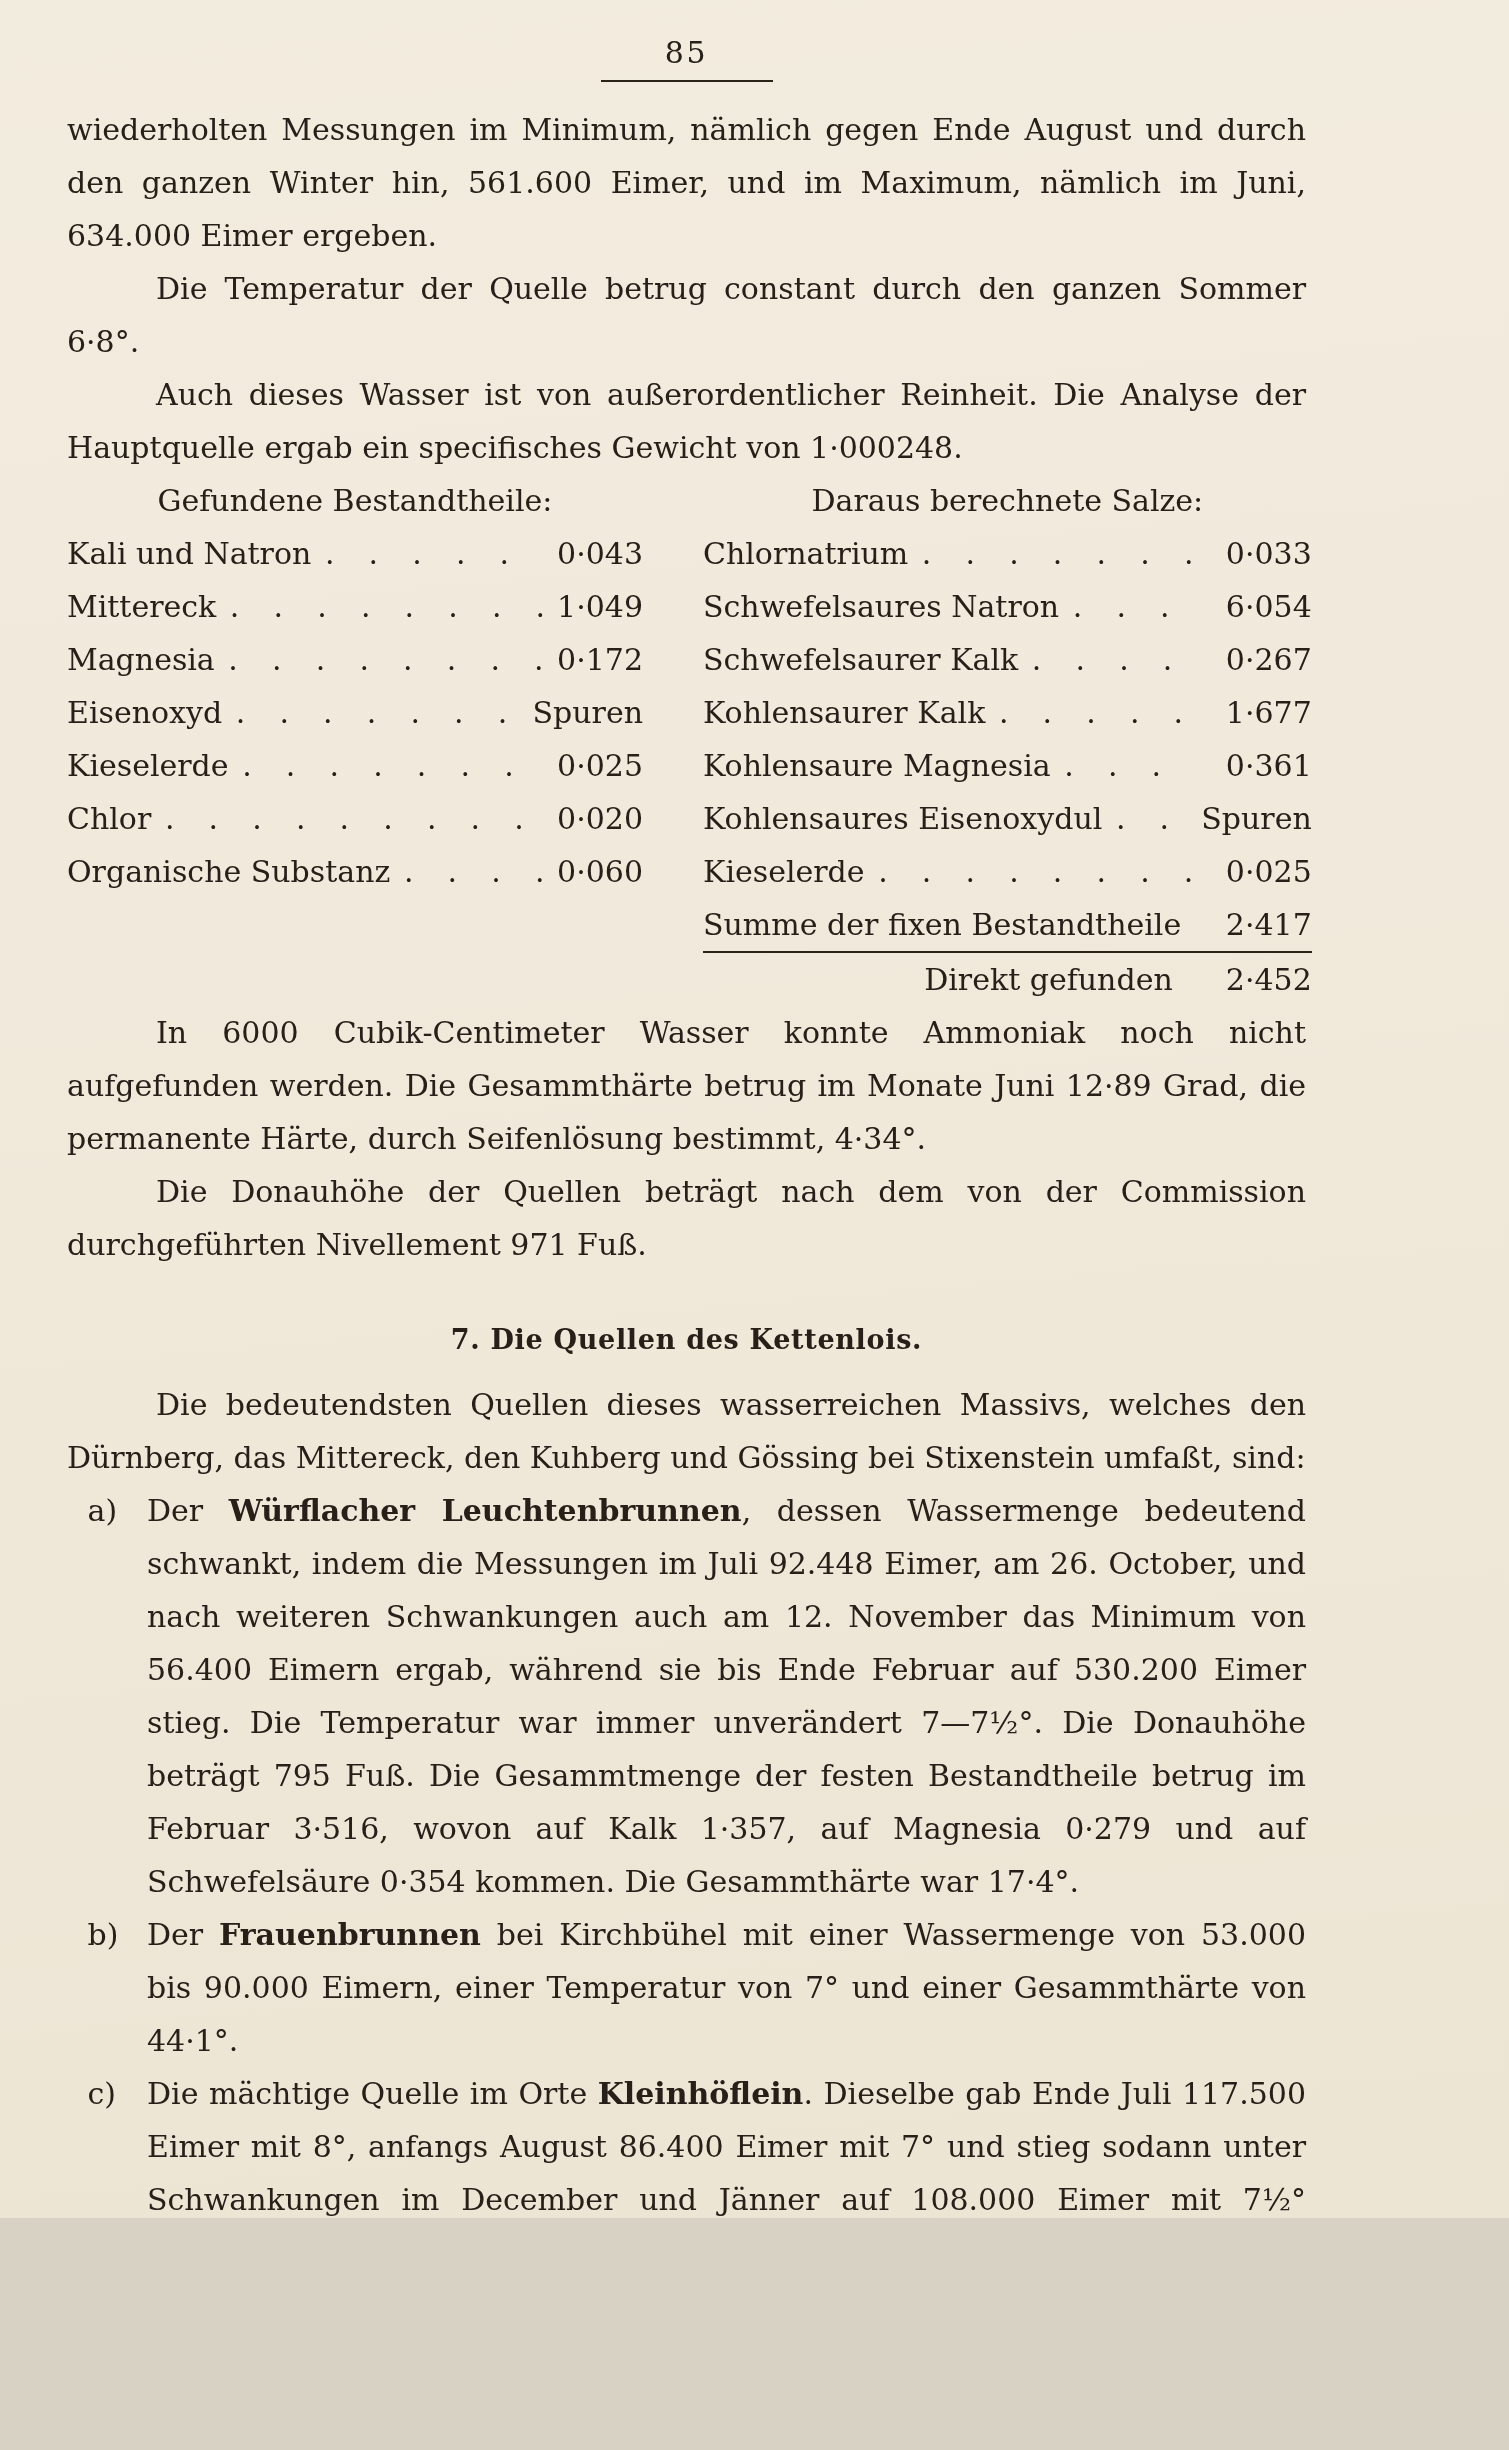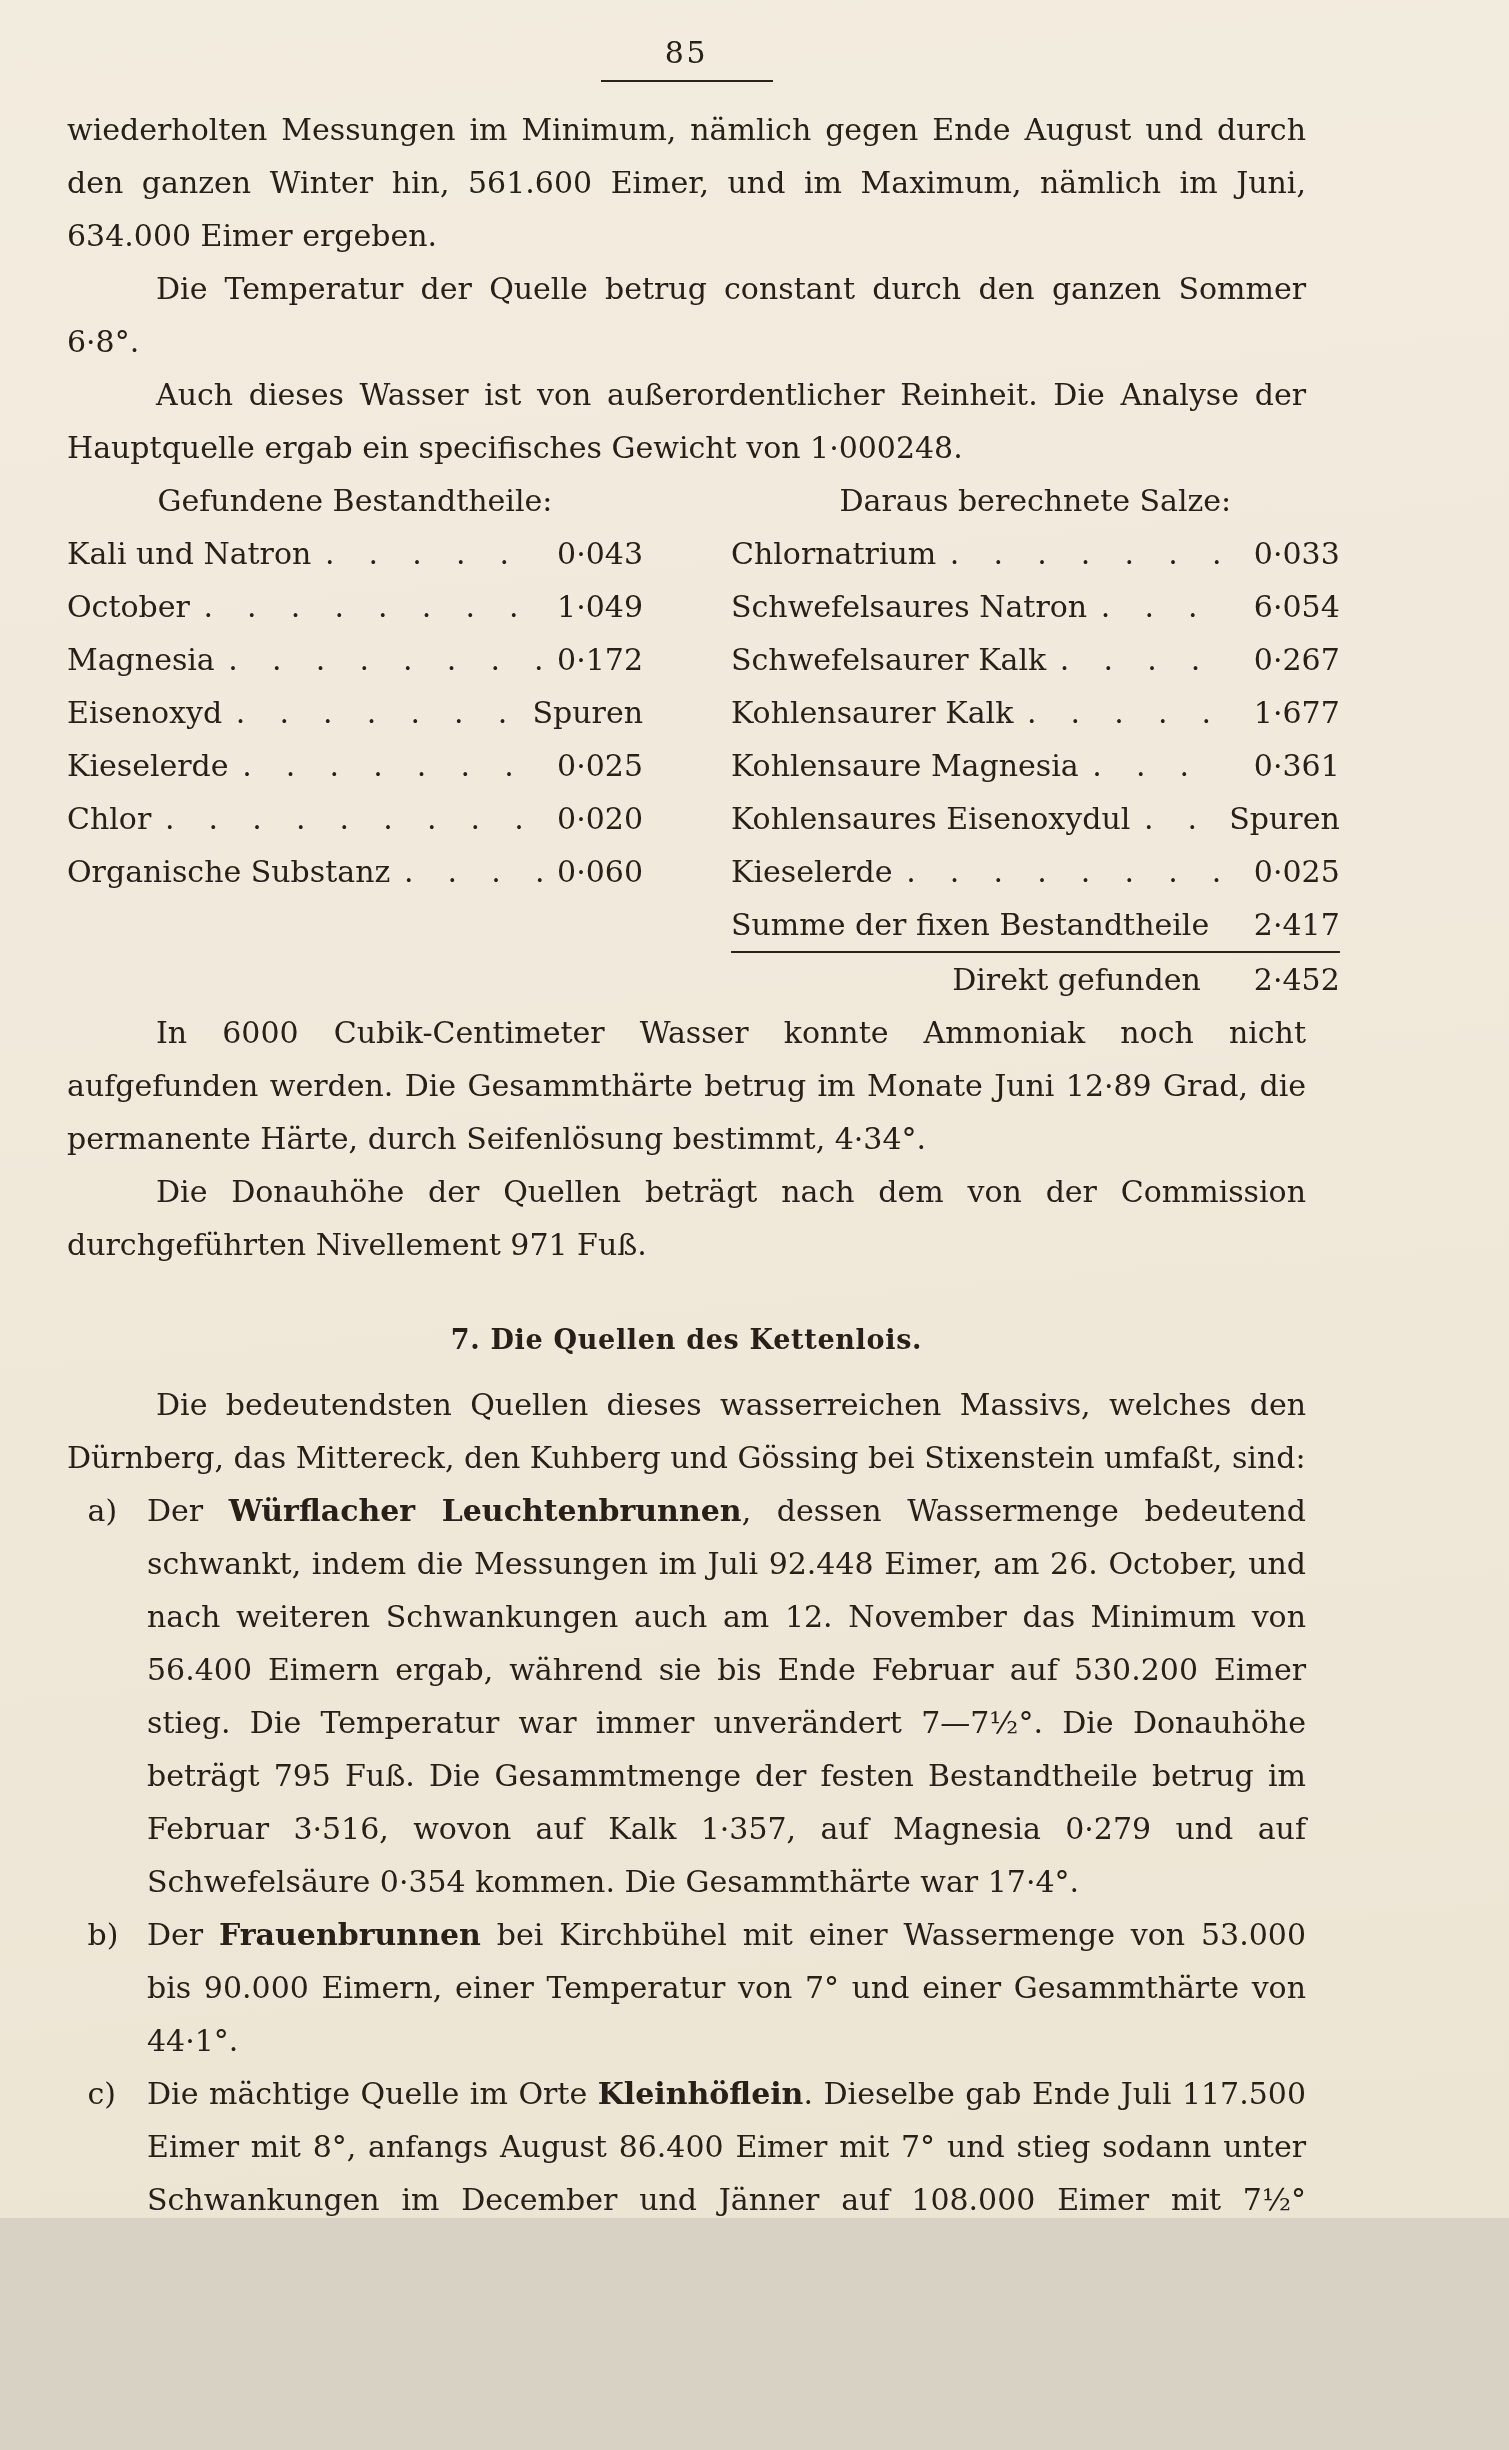--- a/index.html
+++ b/index.html
@@ -33,21 +33,21 @@
   .page-body { margin-top: 20.5px; }
   p.para {
     text-align: justify;
   }
   p.para.indent { text-indent: 89px; }
 
   
   .analysis {
     display: grid;
     grid-template-columns: 576px 1fr;
-    column-gap: 88px;
+    column-gap: 60px;
   }
   .col-header {
     text-align: center;
     white-space: nowrap;
   }
   .trow {
     display: flex;
     align-items: baseline;
     justify-content: flex-end;
   }
@@ -112,21 +112,21 @@
 
       <div class="tcol">
         <div class="col-header">Gefundene Bestandtheile:</div>
 
         <div class="trow">
           <span class="tlabel">Kali und Natron</span>
           <span class="tdots">. . . . .</span>
           <span class="tval">0·043</span>
         </div>
         <div class="trow">
-          <span class="tlabel">October</span>
+          <span class="tlabel">Mittereck</span>
           <span class="tdots">. . . . . . . . .</span>
           <span class="tval">1·049</span>
         </div>
         <div class="trow">
           <span class="tlabel">Magnesia</span>
           <span class="tdots">. . . . . . . . .</span>
           <span class="tval">0·172</span>
         </div>
         <div class="trow">
           <span class="tlabel">Eisenoxyd</span>

